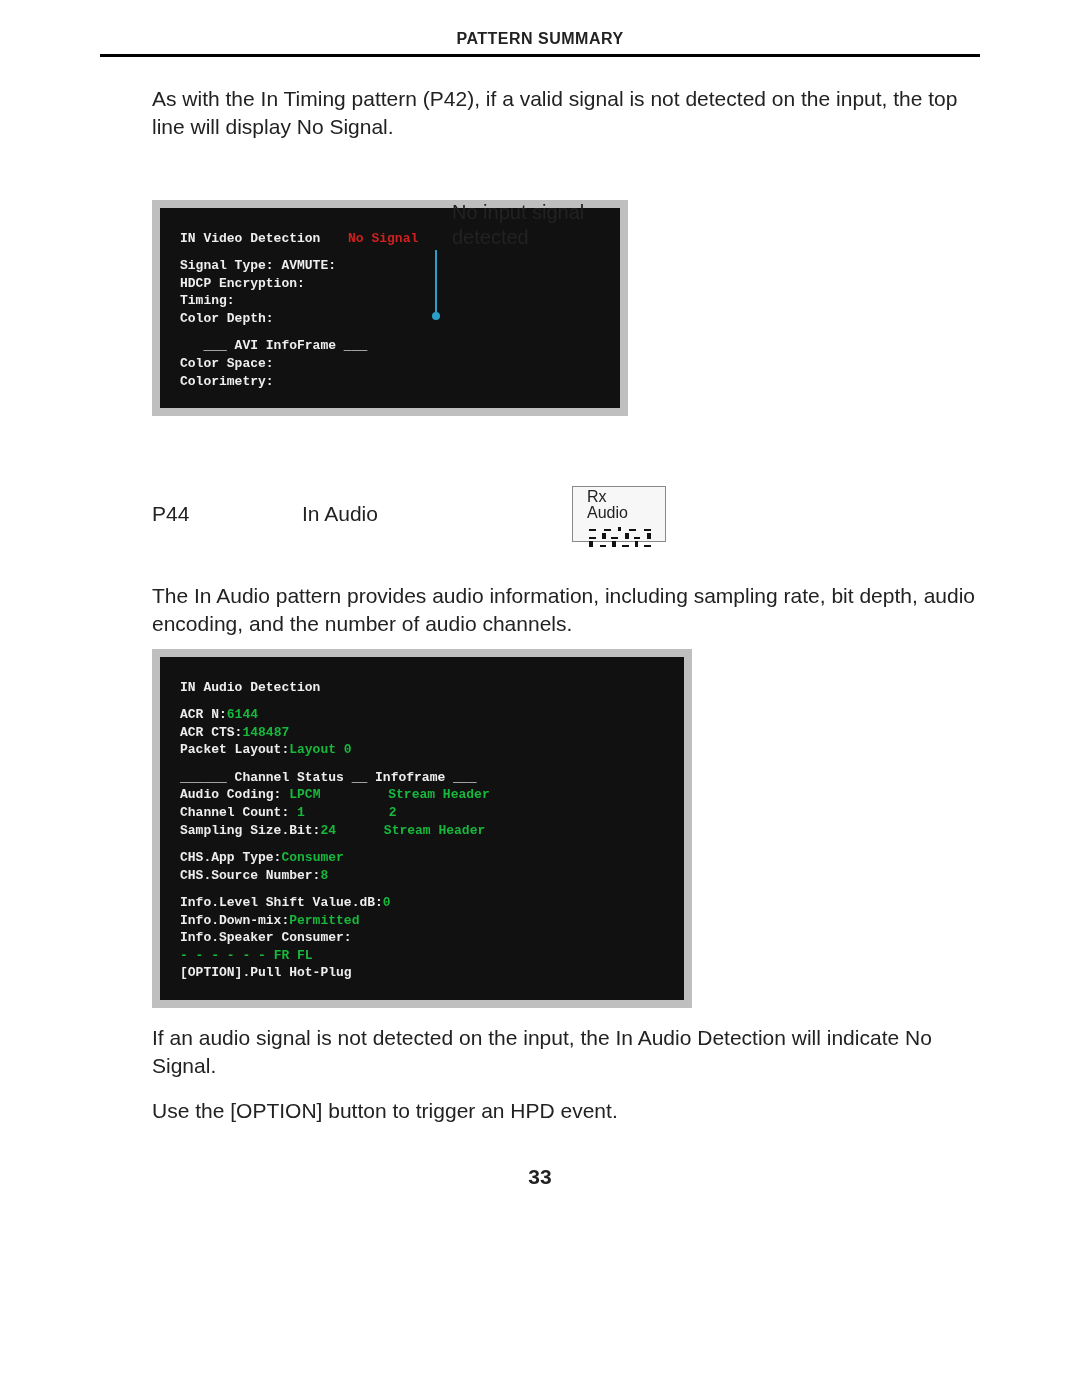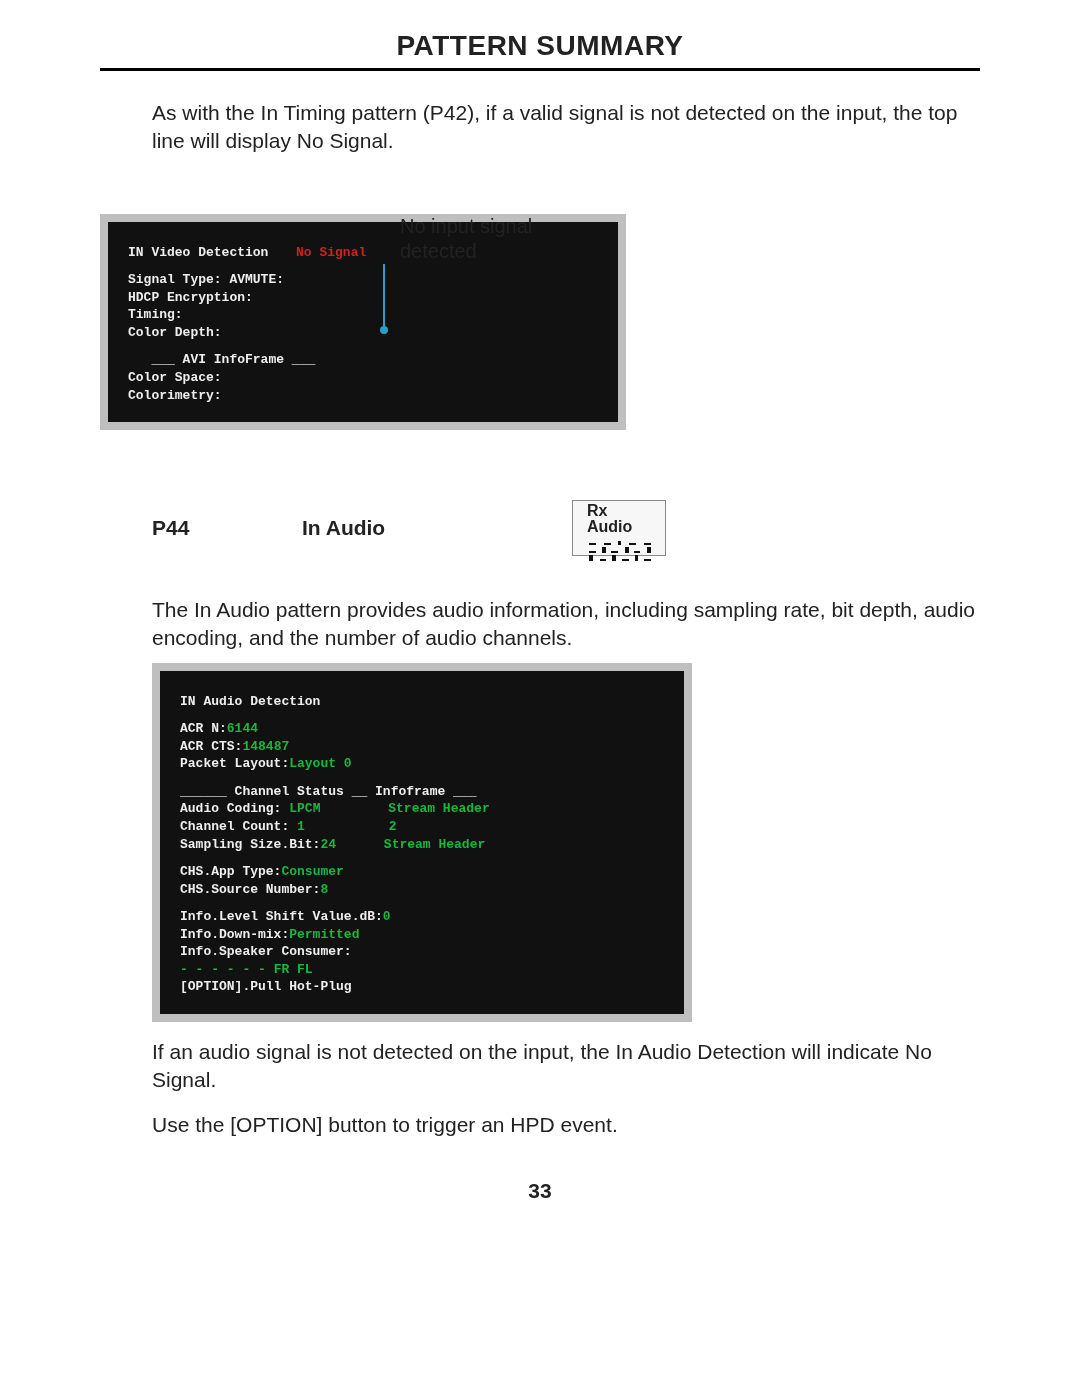--- a/index.html
+++ b/index.html
@@ -9,39 +9,40 @@
     font-family: Arial, Helvetica, sans-serif;
     color: #222;
     width: 1080px;
   }
   .page {
     padding: 30px 100px 40px 100px;
   }
   .header-title {
     text-align: center;
     font-weight: bold;
-    font-size: 28px;
+    font-size: 16px;
     letter-spacing: 0.5px;
     margin: 0 0 6px 0;
   }
   .header-rule {
     border: none;
     border-top: 3px solid #000;
     margin: 0 0 28px 0;
   }
   .body-text {
     font-size: 21px;
     line-height: 1.35;
     margin: 0 0 6px 52px;
   }
   .body-text.mt {
     margin-top: 16px;
   }
   .callout-wrap {
     position: relative;
+    margin-left: 52px;
   }
   .callout-label {
     position: absolute;
     left: 300px;
     top: 0;
     font-size: 20px;
     line-height: 1.25;
   }
   .callout-line {
     position: absolute;
@@ -64,39 +65,38 @@
     background: #111;
     border: 8px solid #bfbfbf;
     color: #fff;
     font-family: "Courier New", monospace;
     font-size: 13px;
     font-weight: bold;
     padding: 22px 20px 18px 20px;
     line-height: 1.35;
     margin-top: 58px;
     margin-bottom: 10px;
-    width: 526px;
+    width: 476px;
     box-sizing: border-box;
     white-space: nowrap;
   }
   .terminal.tall {
     width: 540px;
     margin-top: 10px;
     margin-left: 52px;
   }
   .t-red { color: #d02020; }
   .t-green { color: #17b83c; }
   .t-white { color: #eee; }
 
   .section-row {
     margin: 70px 0 40px 52px;
     display: flex;
     align-items: center;
     gap: 90px;
-    font-weight: bold;
   }
   .pnum {
     font-size: 21px;
     width: 60px;
   }
   .pname {
     font-size: 21px;
     width: 180px;
   }
   .rx-box {

